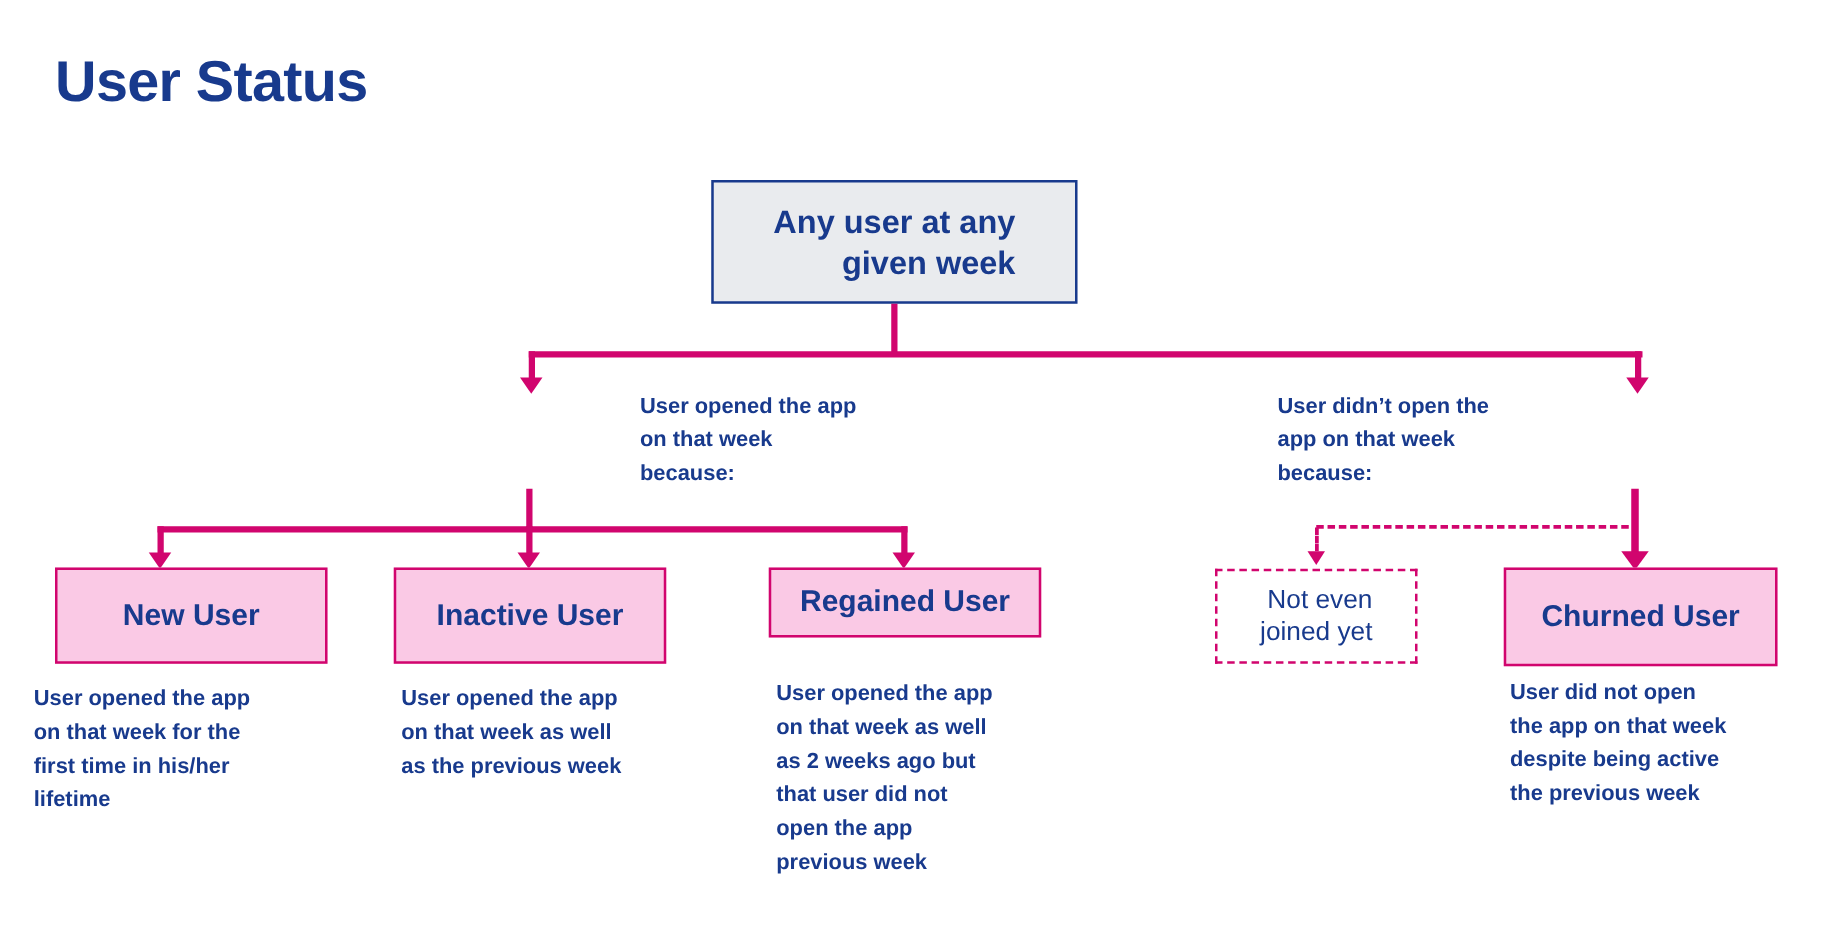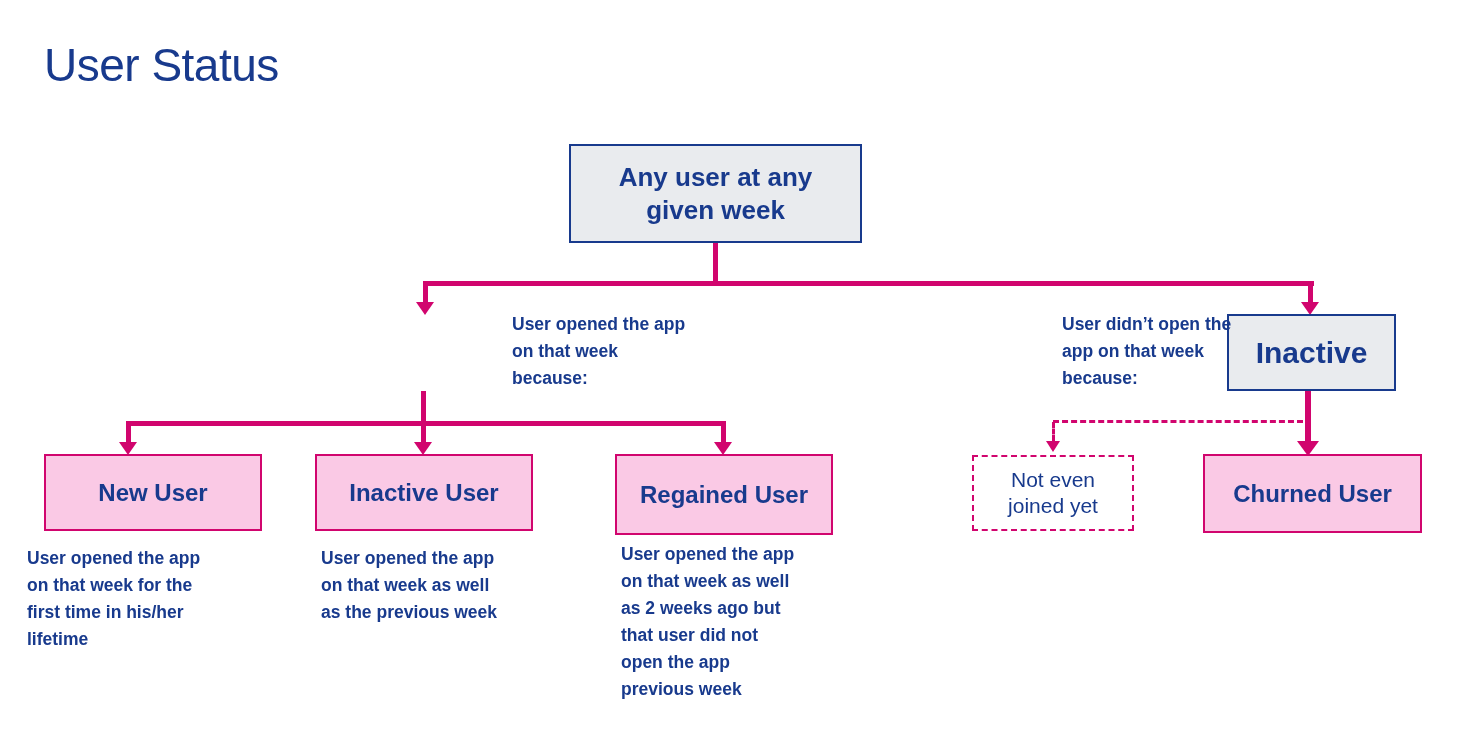--- a/index.html
+++ b/index.html
@@ -5,49 +5,49 @@
   html,body{margin:0;padding:0;background:#ffffff;}
   .canvas{
     position:relative;
     width:1466px;height:756px;
     background:#fff;
     font-family:"Liberation Sans", sans-serif;
     overflow:hidden;
   }
   .title{
     position:absolute;left:44px;top:38px;margin:0;
-    font-size:46px;font-weight:400;color:var(--navy);
+    font-size:46px;font-weight:700;color:var(--navy);
     letter-spacing:-0.5px;
   }
   .box{
     position:absolute;display:flex;align-items:center;justify-content:center;
-    text-align:center;color:var(--navy);font-weight:700;box-sizing:border-box;
+    text-align:right;color:var(--navy);font-weight:700;box-sizing:border-box;
   }
   .box span{white-space:pre-line;line-height:1.25;}
   .gray{background:var(--gray-fill);border:2.5px solid var(--navy);}
   .pink{background:var(--pink-fill);border:2.5px solid var(--magenta);}
   .dashed-box{
     background:#ffffff;border:2.5px dashed var(--magenta);
     font-weight:400;
   }
   .root-box{left:569px;top:144px;width:293px;height:99px;font-size:26px;}
   .active-box{left:340px;top:315px;width:167px;height:76px;font-size:30px;}
   .inactive-box{left:1227px;top:314px;width:169px;height:77px;font-size:30px;}
   .new-box{left:20px;top:454px;width:218px;height:77px;font-size:24px;margin-left:24px;}
   .retained-box{left:315px;top:454px;width:218px;height:77px;font-size:24px;}
-  .regained-box{left:615px;top:454px;width:218px;height:81px;font-size:24px;}
+  .regained-box{left:615px;top:454px;width:218px;height:56px;font-size:24px;}
   .notjoined-box{left:972px;top:455px;width:162px;height:76px;font-size:21px;}
   .churned-box{left:1203px;top:454px;width:219px;height:79px;font-size:24px;}
 
   .note,.desc{
     position:absolute;color:var(--navy);font-weight:700;
     font-size:17.5px;line-height:27px;white-space:pre-line;
   }
   .active-note{left:512px;top:311px;}
-  .inactive-note{left:1022px;top:311px;margin-left:40px;}
+  .inactive-note{left:1022px;top:311px;}
   .new-desc{left:27px;top:545px;}
   .retained-desc{left:321px;top:545px;}
   .regained-desc{left:621px;top:541px;}
   .churned-desc{left:1208px;top:540px;}
 
   .vline,.hline{position:absolute;background:var(--magenta);}
   .dash-h{position:absolute;border-top:3px dashed var(--magenta);height:0;}
   .dash-v{position:absolute;border-left:3px dashed var(--magenta);width:0;}
   .ah{
     position:absolute;width:0;height:0;
@@ -81,23 +81,20 @@
   <div class="hline" style="left:423px;top:281px;width:891px;height:5px;"></div>
   <div class="vline" style="left:423px;top:281px;width:5px;height:22px;"></div>
   <div class="ah" style="left:416px;top:302px;"></div>
   <div class="vline" style="left:1308px;top:281px;width:5px;height:22px;"></div>
   <div class="ah" style="left:1301px;top:302px;"></div>
 
   <div class="note active-note">User opened the app
 on that week
 because:</div>
 
-  <div class="box gray inactive-box">
-    <span>Inactive</span>
-  </div>
   <div class="note inactive-note">User didn’t open the
 app on that week
 because:</div>
 
   <div class="vline" style="left:421px;top:391px;width:5px;height:34px;"></div>
   <div class="hline" style="left:126px;top:421px;width:600px;height:5px;"></div>
   <div class="vline" style="left:126px;top:421px;width:5px;height:22px;"></div>
   <div class="ah" style="left:119px;top:442px;"></div>
   <div class="vline" style="left:421px;top:421px;width:5px;height:22px;"></div>
   <div class="ah" style="left:414px;top:442px;"></div>
@@ -136,14 +133,18 @@
 previous week</div>
 
   <div class="box dashed-box notjoined-box">
     <span>Not even
 joined yet</span>
   </div>
 
   <div class="box pink churned-box">
     <span>Churned User</span>
   </div>
+  <div class="desc churned-desc">User did not open
+the app on that week
+despite being active
+the previous week</div>
 
 </div>
 
 </body></html>

